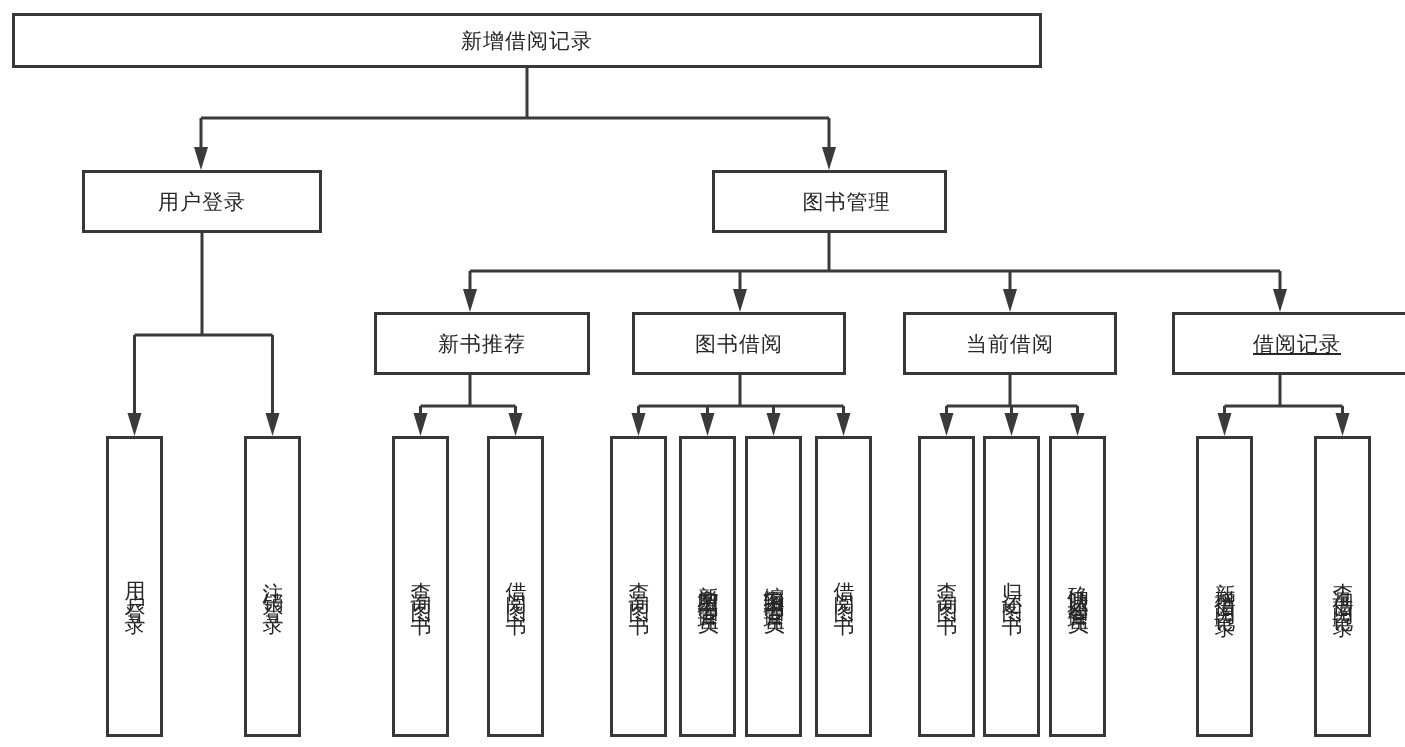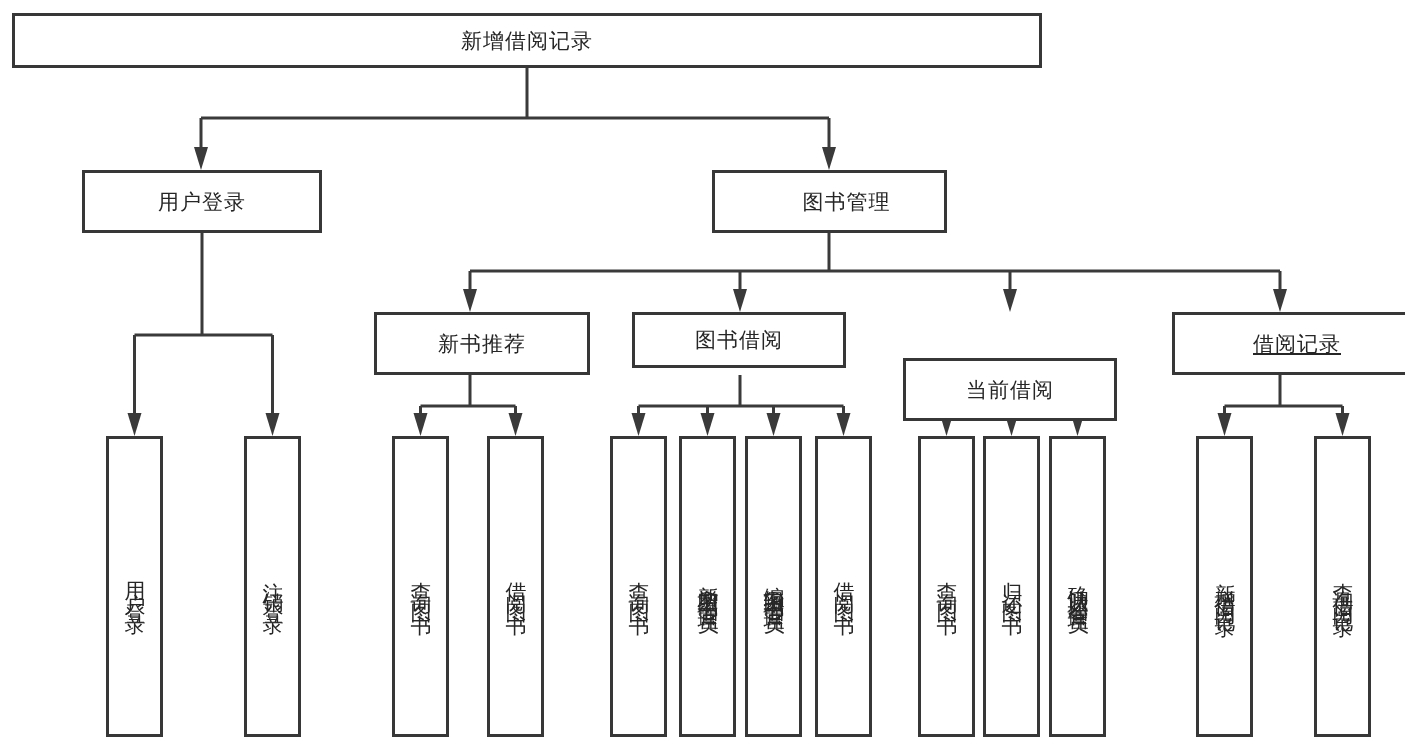--- a/index.html
+++ b/index.html
@@ -92,22 +92,22 @@
       <path d="M1335.5,413 L1349.5,413 L1342.5,436 Z"></path>
     </g>
   </svg>
 
   <div class="box hbox" style="left:12px; top:13px; width:1030px; height:55px;">新增借阅记录</div>
 
   <div class="box hbox" style="left:82px; top:170px; width:240px; height:63px;">用户登录</div>
   <div class="box hbox" style="left:712px; top:170px; width:235px; height:63px;padding-left:34px;">图书管理</div>
 
   <div class="box hbox" style="left:362px; top:312px; width:216px; height:63px;margin-left:12px;">新书推荐</div>
-  <div class="box hbox" style="left:632px; top:312px; width:214px; height:56px;">图书借阅</div>
-  <div class="box hbox" style="left:903px; top:312px; width:214px; height:63px;margin-top:46px;">当前借阅</div>
+  <div class="box hbox" style="left:632px; top:312px; width:214px; height:63px;">图书借阅</div>
+  <div class="box hbox" style="left:903px; top:312px; width:214px; height:63px;">当前借阅</div>
   <div class="box hbox" style="left:1172px; top:312px; width:250px; height:63px;text-decoration:underline;">借阅记录</div>
 
   <div class="box vbox sp4" style="left:106px; top:436px; width:57px; height:301px;">
     <span>用户登录</span>
     </div>
   <div class="box vbox sp4" style="left:244px; top:436px; width:57px; height:301px;">
     <span>注销登录</span>
     </div>
 
   <div class="box vbox sp4" style="left:392px; top:436px; width:57px; height:301px;">

